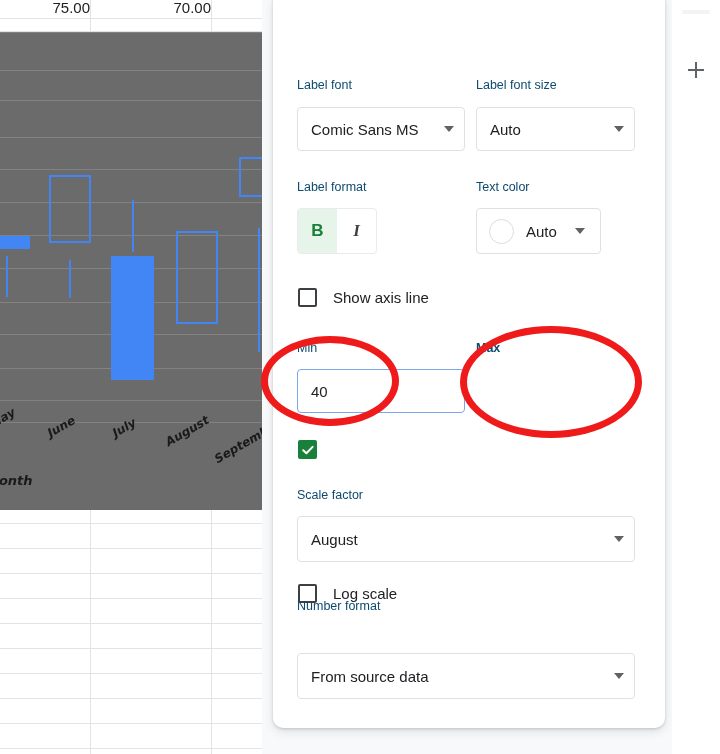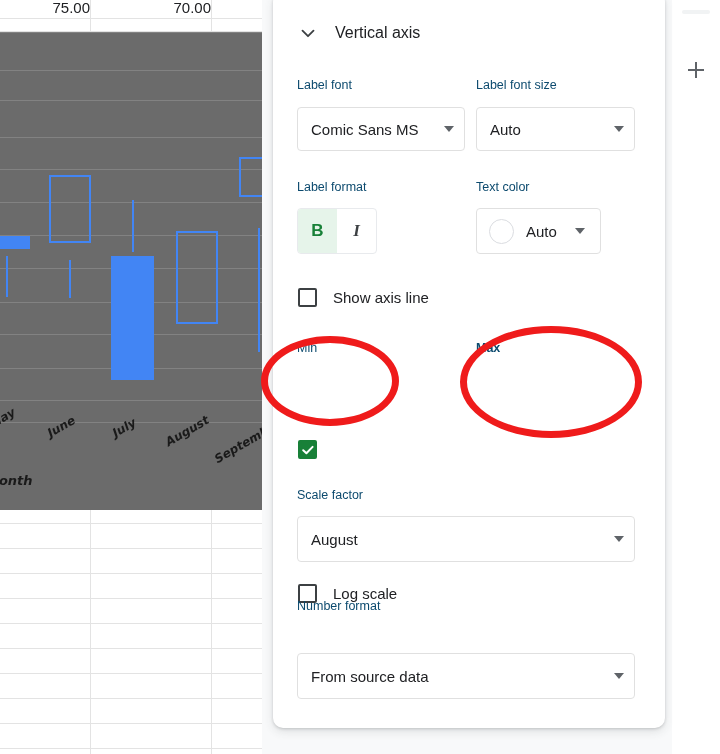--- a/index.html
+++ b/index.html
@@ -188,28 +188,20 @@
     <div class="rail-plus">
       <svg width="22" height="22" viewBox="0 0 22 22" aria-hidden="true">
         <rect x="10" y="3" width="2" height="16" fill="#5f6368"></rect>
         <rect x="3" y="10" width="16" height="2" fill="#5f6368"></rect>
       </svg>
     </div>
   </div>
 
   <div class="card">
 
-    <div class="section-head">
-      <span class="chev">
-        <svg class="chev" viewBox="0 0 24 24" aria-hidden="true">
-          <path d="M6 9.5 L12 15.5 L18 9.5" fill="none" stroke="#3c4043" stroke-width="2" stroke-linecap="round" stroke-linejoin="round"></path>
-        </svg>
-      </span>
-      <span class="section-title">Vertical axis</span>
-    </div>
 
     <div class="fieldlabel" style="left:24px; top:86px;">Label font</div>
     <div class="select-box" style="left:24px; top:115px; width:168px; height:44px;">
       <span class="sel-text">Comic Sans MS</span>
       <span class="caret"></span>
     </div>
 
     <div class="fieldlabel" style="left:203px; top:86px;">Label font size</div>
     <div class="select-box" style="left:203px; top:115px; width:159px; height:44px;">
       <span class="sel-text">Auto</span>
@@ -228,20 +220,21 @@
       <span class="sel-text">Auto</span>
       <span class="caret"></span>
     </div>
 
     <div class="checkrow" style="left:25px; top:296px;">
       <span class="cbox"></span>
       <span class="clabel">Show axis line</span>
     </div>
 
     <div class="fieldlabel" style="left:24px; top:349px;">Min</div>
+    <div class="text-input focused" style="left:24px; top:377px; width:168px; height:44px;">40</div>
 
     <div class="fieldlabel" style="left:203px; top:349px;font-weight:bold;">Max</div>
 
     <div class="checkrow" style="left:25px; top:448px;">
       <span class="cbox checked">
         <svg width="14" height="14" viewBox="0 0 14 14" aria-hidden="true">
           <path d="M2.2 7.2 L5.4 10.3 L11.6 3.9" fill="none" stroke="#ffffff" stroke-width="2" stroke-linecap="round" stroke-linejoin="round"></path>
         </svg>
       </span>
     </div>

